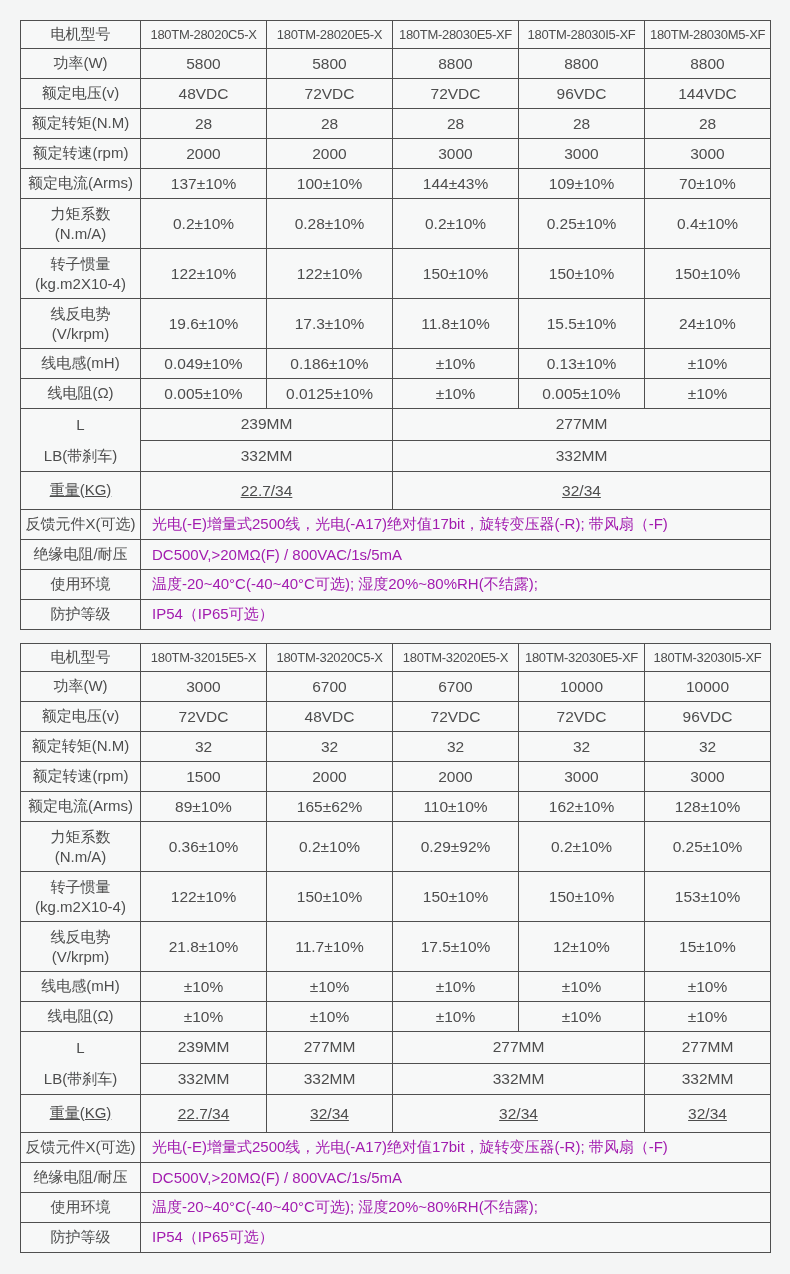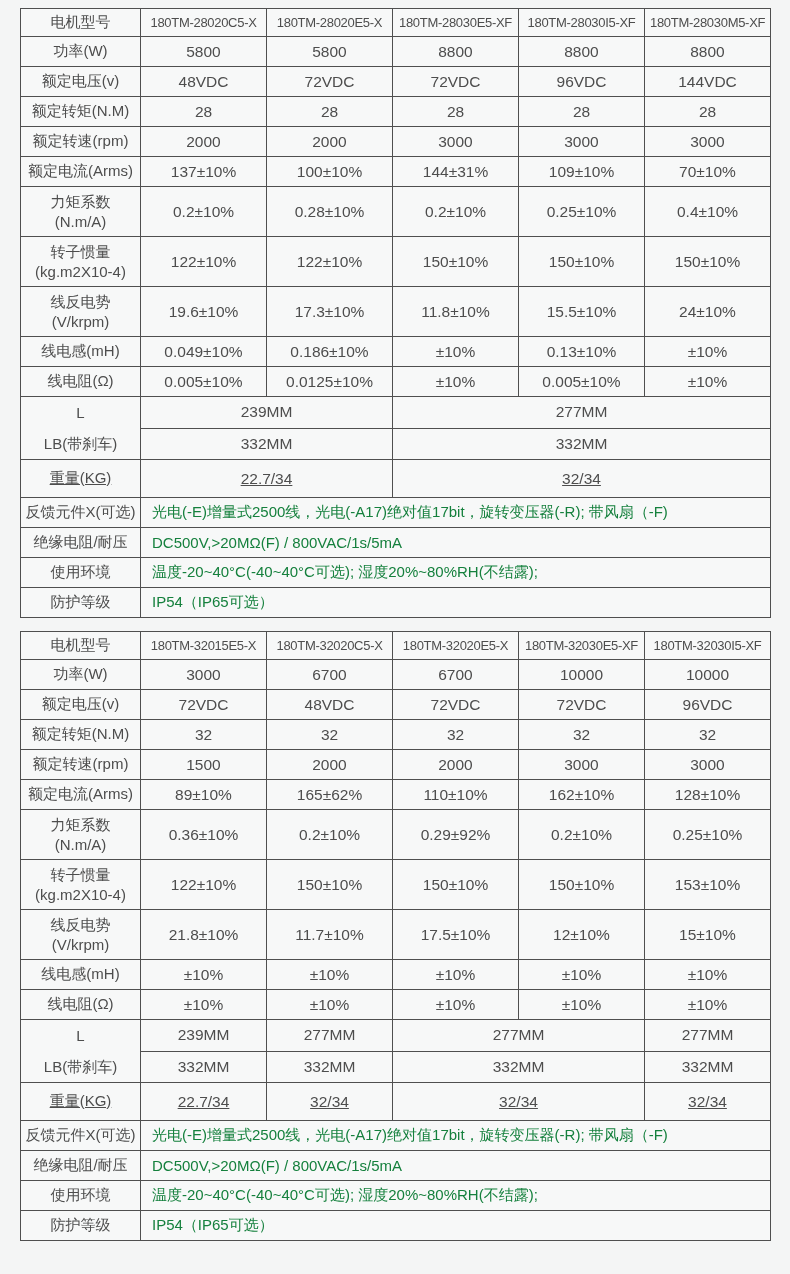--- a/index.html
+++ b/index.html
@@ -12,21 +12,21 @@
   .sheet {
     width: 790px;
     box-sizing: border-box;
     padding: 8px 20px 6px 20px;
   }
   table.spec {
     border-collapse: collapse;
     table-layout: fixed;
     width: 750px;
     background: #f7f8f8;
-    margin: 0 0 13px 0;
+    margin: 12px 0 13px 0;
   }
   table.spec td {
     border: 1px solid #4f4f4f;
     text-align: center;
     vertical-align: middle;
     color: #4d4d4d;
     overflow: hidden;
     white-space: nowrap;
     padding: 0 2px;
     box-sizing: border-box;
@@ -43,21 +43,21 @@
   tr.rh td.model-cell {
     font-size: 13px;
     letter-spacing: -0.3px;
     padding: 0 5px;
   }
   td.val { font-size: 15.5px; color: #565656; }
   tr.rf td.val {
     text-align: left;
     padding: 0 0 0 11px;
     font-size: 15px;
-    color: #15803d;
+    color: #a21caf;
   }
   td.dual-label { padding: 0; }
   td.dual-label .dl {
     height: 31px;
     line-height: 31px;
     font-size: 15px;
   }
 </style>
 </head>
 <body>
@@ -111,21 +111,21 @@
             <td class="val">2000</td>
             <td class="val">2000</td>
             <td class="val">3000</td>
             <td class="val">3000</td>
             <td class="val">3000</td>
           </tr>
           <tr class="r1">
             <td class="row-label">额定电流(Arms)</td>
             <td class="val">137±10%</td>
             <td class="val">100±10%</td>
-            <td class="val">144±31%</td>
+            <td class="val">144±43%</td>
             <td class="val">109±10%</td>
             <td class="val">70±10%</td>
           </tr>
           <tr class="r2">
             <td class="row-label">
               <span class="l2">力矩系数</span>
               <span class="l2">(N.m/A)</span>
             </td>
             <td class="val">0.2±10%</td>
             <td class="val">0.28±10%</td>

